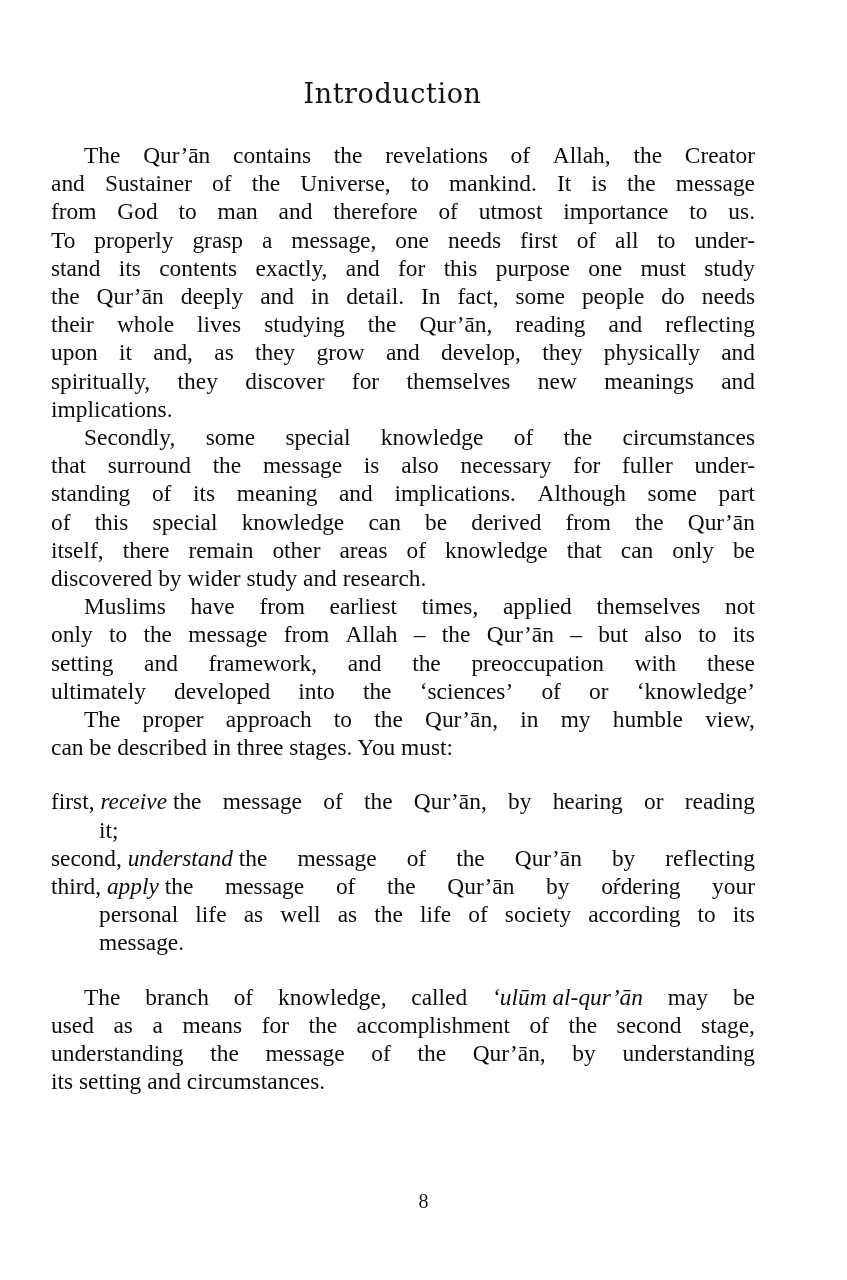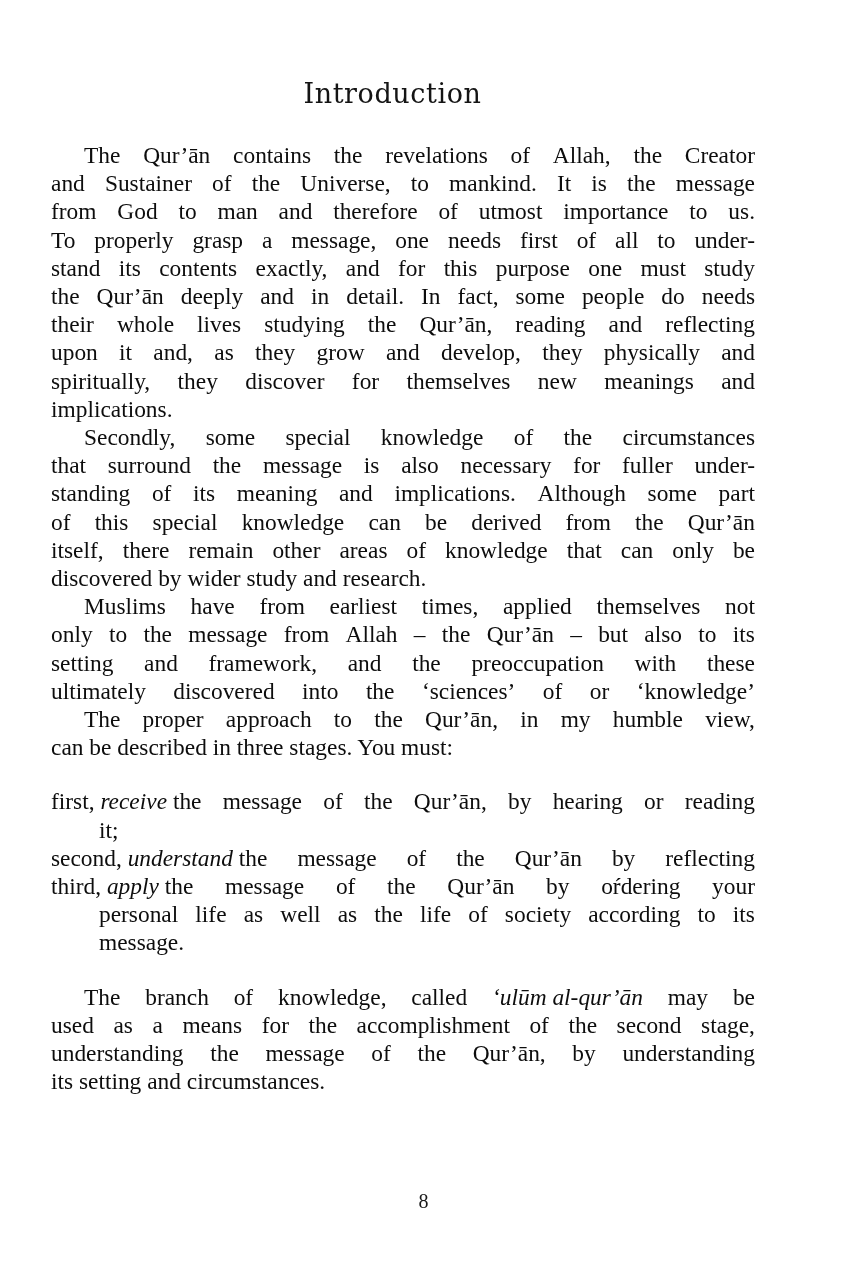--- a/index.html
+++ b/index.html
@@ -330,21 +330,21 @@
           <span class="w">and</span>
           <span class="w">framework,</span>
           <span class="w">and</span>
           <span class="w">the</span>
           <span class="w">preoccupation</span>
           <span class="w">with</span>
           <span class="w">these</span>
         </div>
         <div class="ln">
           <span class="w">ultimately</span>
-          <span class="w">discovered</span>
+          <span class="w">developed</span>
           <span class="w">into</span>
           <span class="w">the</span>
           <span class="w">‘sciences’</span>
           <span class="w">of</span>
           <span class="w">or</span>
           <span class="w">‘knowledge’</span>
         </div>
       </div>
     <div class="para" id="p4">
         <div class="ln indent">

